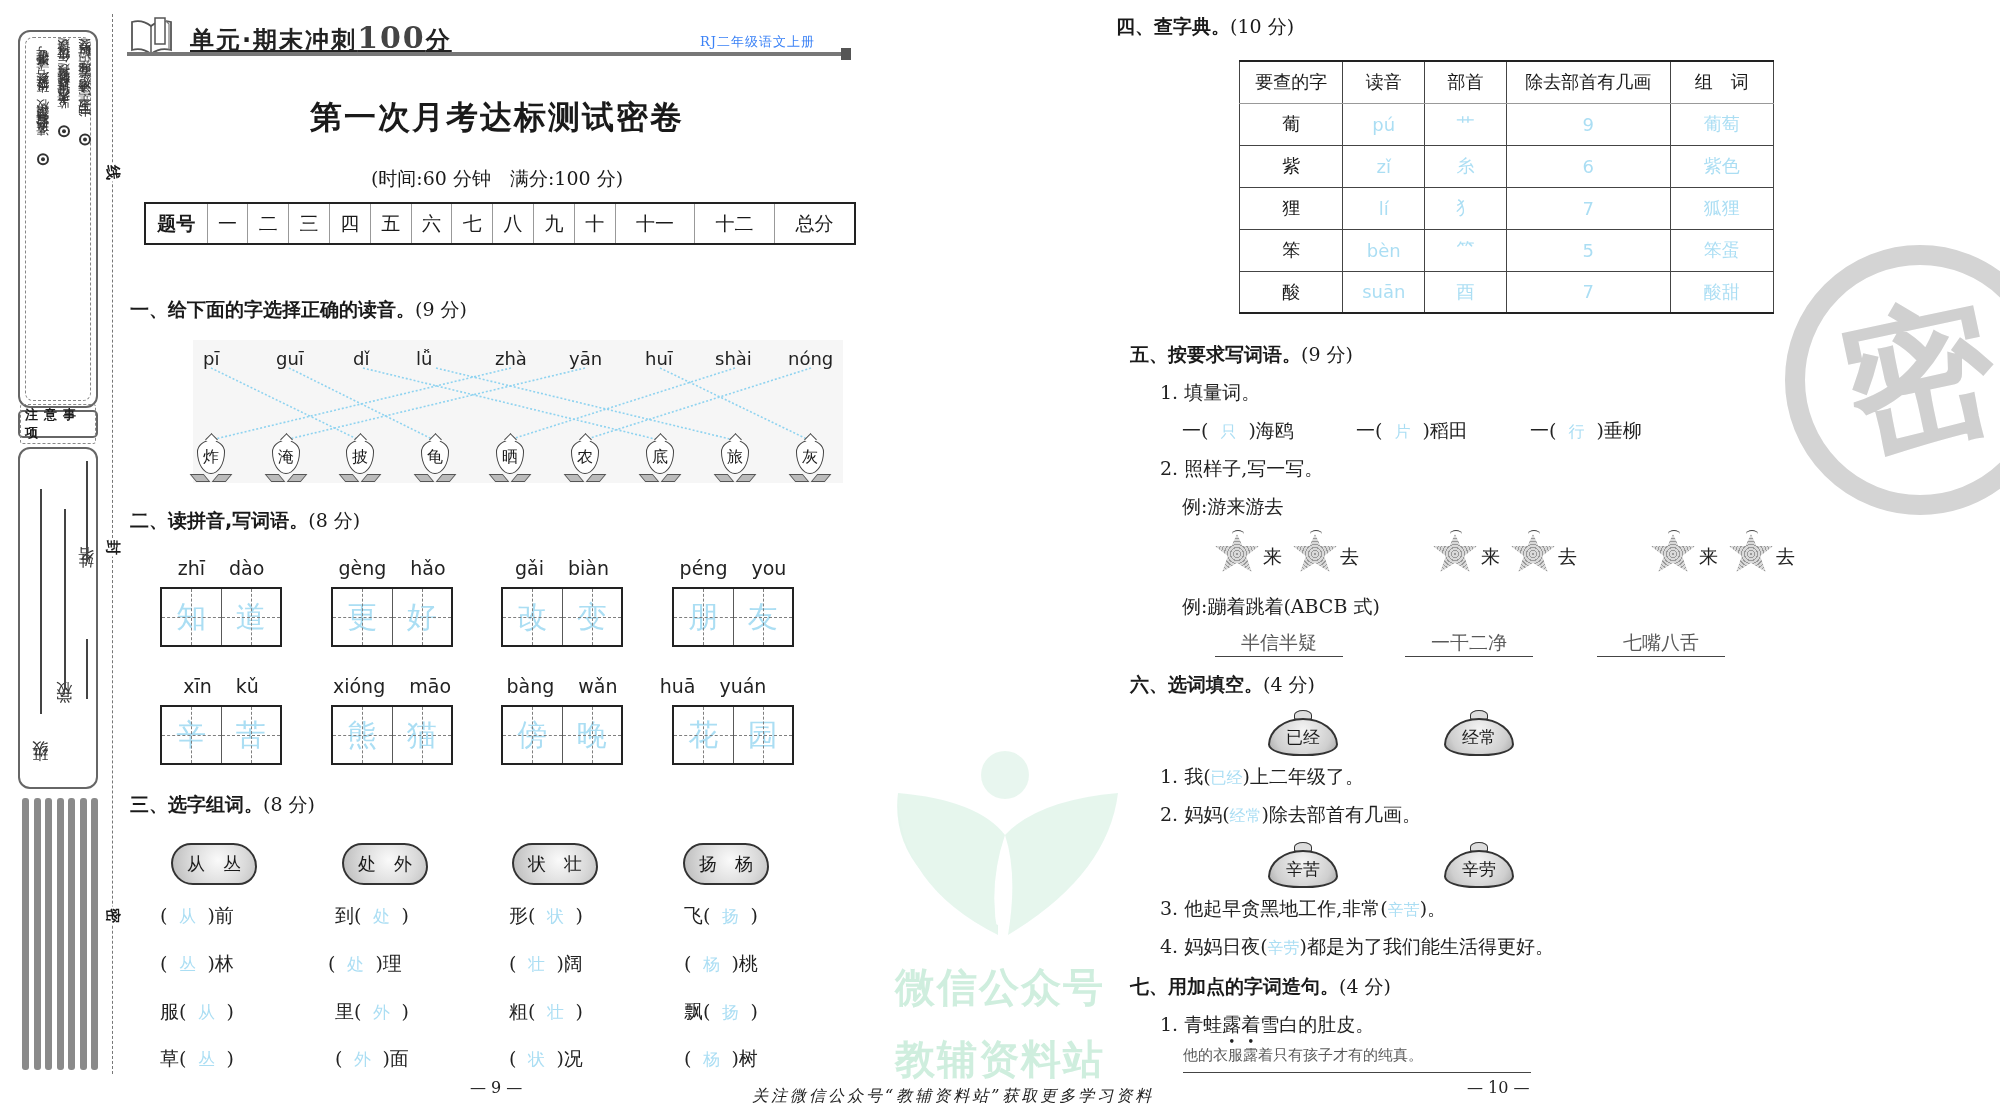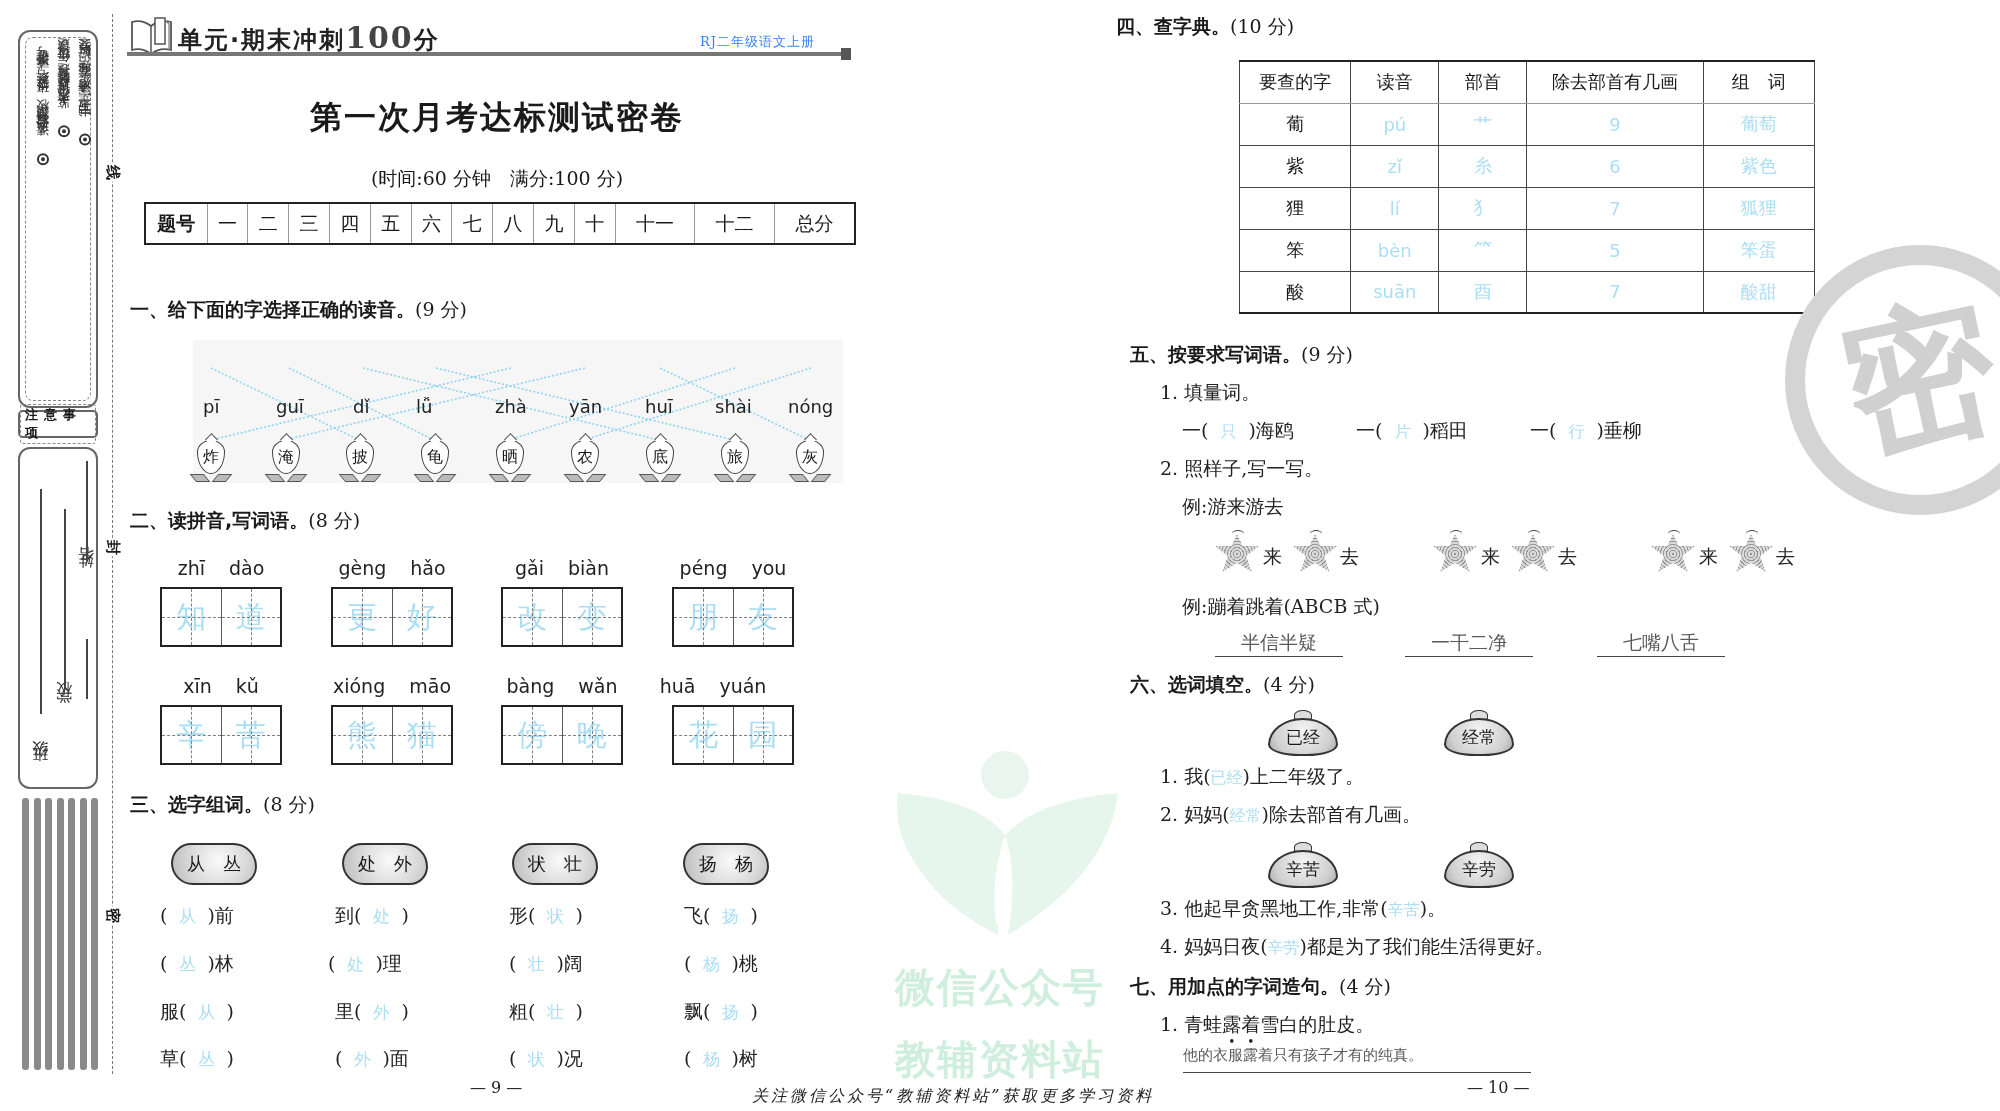--- a/index.html
+++ b/index.html
@@ -22,38 +22,38 @@
   .info-line { position: absolute; width: 1.5px; background: #444; }
   .bars { left: 22px; top: 798px; width: 76px; height: 272px; display: flex; justify-content: space-between; }
   .bars div { width: 7px; background: #8a8a8a; border-radius: 3px; }
   .cut-line { left: 112px; top: 14px; width: 0; height: 1060px; border-left: 1.5px dashed #777; }
   .cut-mark { left: 103px; width: 18px; background: #fff; font-size: 15px; font-weight: bold; text-align: center; transform: rotate(90deg); font-family: "DejaVu Sans", sans-serif; }
 
   
   .header-bar { left: 127px; top: 52px; width: 722px; height: 4px; background: #777; }
   .header-end { left: 841px; top: 48px; width: 10px; height: 12px; background: #555; }
   .book-icon { left: 129px; top: 14px; width: 45px; height: 42px; }
-  .header-title { left: 178px; top: 20px; font-size: 24px; font-weight: bold; color: #222; letter-spacing: 2px; font-family: "DejaVu Sans", sans-serif; }
+  .header-title { left: 190px; top: 20px; font-size: 24px; font-weight: bold; color: #222; letter-spacing: 2px; font-family: "DejaVu Sans", sans-serif; text-decoration: underline; }
   .header-100 { color: #444; font-family: "DejaVu Serif", serif; font-size: 30px; }
   .header-right { left: 700px; top: 33px; font-size: 13px; color: #3b82f6; letter-spacing: 1px; }
 
   .exam-title { left: 127px; top: 96px; width: 740px; text-align: center; font-size: 32px; font-weight: bold; letter-spacing: 2px; }
   .exam-sub { left: 127px; top: 166px; width: 740px; text-align: center; font-size: 19px; }
 
   table.score { position: absolute; left: 144px; top: 202px; width: 712px; border-collapse: collapse; font-family: "DejaVu Sans", sans-serif; }
   table.score td { border: 1.5px solid #999; height: 41px; text-align: center; font-size: 19px; }
   table.score { border: 2px solid #222; }
   table.score td.lab { width: 62px; font-weight: bold; }
 
   .sec-title { font-size: 19px; font-weight: bold; font-family: "DejaVu Sans", sans-serif; }
   .sec-title .pts { font-weight: normal; font-family: "DejaVu Serif", serif; }
 
   
   .s1-box { left: 193px; top: 340px; width: 650px; height: 143px; background: #f6f6f6; }
-  .py-top { position: absolute; top: 8px; font-size: 18px; color: #222; font-family: "DejaVu Sans", sans-serif; margin-top: 48px; }
+  .py-top { position: absolute; top: 8px; font-size: 18px; color: #222; font-family: "DejaVu Sans", sans-serif; }
   .drop { position: absolute; top: 100px; width: 36px; height: 42px; }
   .drop .shape { position: absolute; left: 4px; top: 0; width: 28px; height: 34px; border: 1.5px solid #444; border-radius: 50% 50% 50% 50% / 35% 35% 65% 65%; background: #fff; display: flex; align-items: center; justify-content: center; font-size: 16px; }
   .drop .shape::before { content: ""; position: absolute; top: -6px; left: 9px; width: 8px; height: 8px; border-left: 1.5px solid #444; border-top: 1.5px solid #444; transform: rotate(45deg); background: #fff; }
   .drop .leaf { position: absolute; bottom: 0; width: 14px; height: 8px; background: #bbb; border: 1px solid #555; }
   .drop .leaf.l { left: 0; transform: skewX(40deg); }
   .drop .leaf.r { right: 0; transform: skewX(-40deg); }
   svg.lines { position: absolute; left: 0; top: 0; }
 
   
   .tian { position: absolute; width: 122px; height: 60px; border: 2px solid #222; display: flex; }
@@ -64,21 +64,21 @@
   .py2 { position: absolute; font-size: 19px; font-family: "DejaVu Sans", sans-serif; color: #222; width: 122px; text-align: center; word-spacing: 18px; }
 
   
   .cloud { position: absolute; width: 86px; height: 42px; border: 2px solid #333; border-radius: 22px 26px 20px 24px; background: radial-gradient(circle at 55% 40%, #fafafa 0%, #dadada 55%, #b8b8b8 100%); display: flex; align-items: center; justify-content: space-around; font-size: 18px; padding: 0 8px; }
   .fill { position: absolute; font-size: 19px; color: #222; }
   .fill .ans { display: inline-block; width: 40px; text-align: center; font-size: 17px; }
 
   .page-num { font-size: 16px; color: #222; }
 
   
-  table.dict { position: absolute; left: 1239px; top: 60px; width: 576px; border-collapse: collapse; border-top: 2px solid #222; border-bottom: 2px solid #222; border-left: 1.5px solid #444; border-right: 1.5px solid #444; }
+  table.dict { position: absolute; left: 1239px; top: 60px; width: 535px; border-collapse: collapse; border-top: 2px solid #222; border-bottom: 2px solid #222; border-left: 1.5px solid #444; border-right: 1.5px solid #444; }
   table.dict td { border: 1.5px solid #444; height: 42px; text-align: center; font-size: 18px; }
   table.dict tr.head td { border-bottom: 1.5px solid #999; }
   .line-item { position: absolute; font-size: 19px; color: #222; }
   .line-item .ans { font-size: 16px; }
   .flower { position: absolute; width: 50px; height: 46px; }
   .flower .petal { position: absolute; inset: 4px 2px 2px 2px; background: repeating-radial-gradient(circle, #999 0 1px, #d9d9d9 1px 3px); clip-path: polygon(50% 0%, 62% 30%, 98% 30%, 70% 55%, 82% 95%, 50% 72%, 18% 95%, 30% 55%, 2% 30%, 38% 30%); }
   .flower .ant { position: absolute; top: 0; left: 20px; width: 12px; height: 8px; border-top: 1.5px solid #444; border-radius: 50%; }
   .blank-line { position: absolute; height: 0; border-top: 1.5px solid #444; }
   .bun { position: absolute; width: 70px; height: 46px; }
   .bun .body { position: absolute; left: 0; top: 8px; width: 70px; height: 38px; border: 2px solid #333; border-radius: 50% 50% 45% 45% / 70% 70% 30% 30%; background: radial-gradient(circle at 50% 30%, #f4f4f4 0%, #cfcfcf 70%, #a8a8a8 100%); display: flex; align-items: center; justify-content: center; font-size: 17px; }

